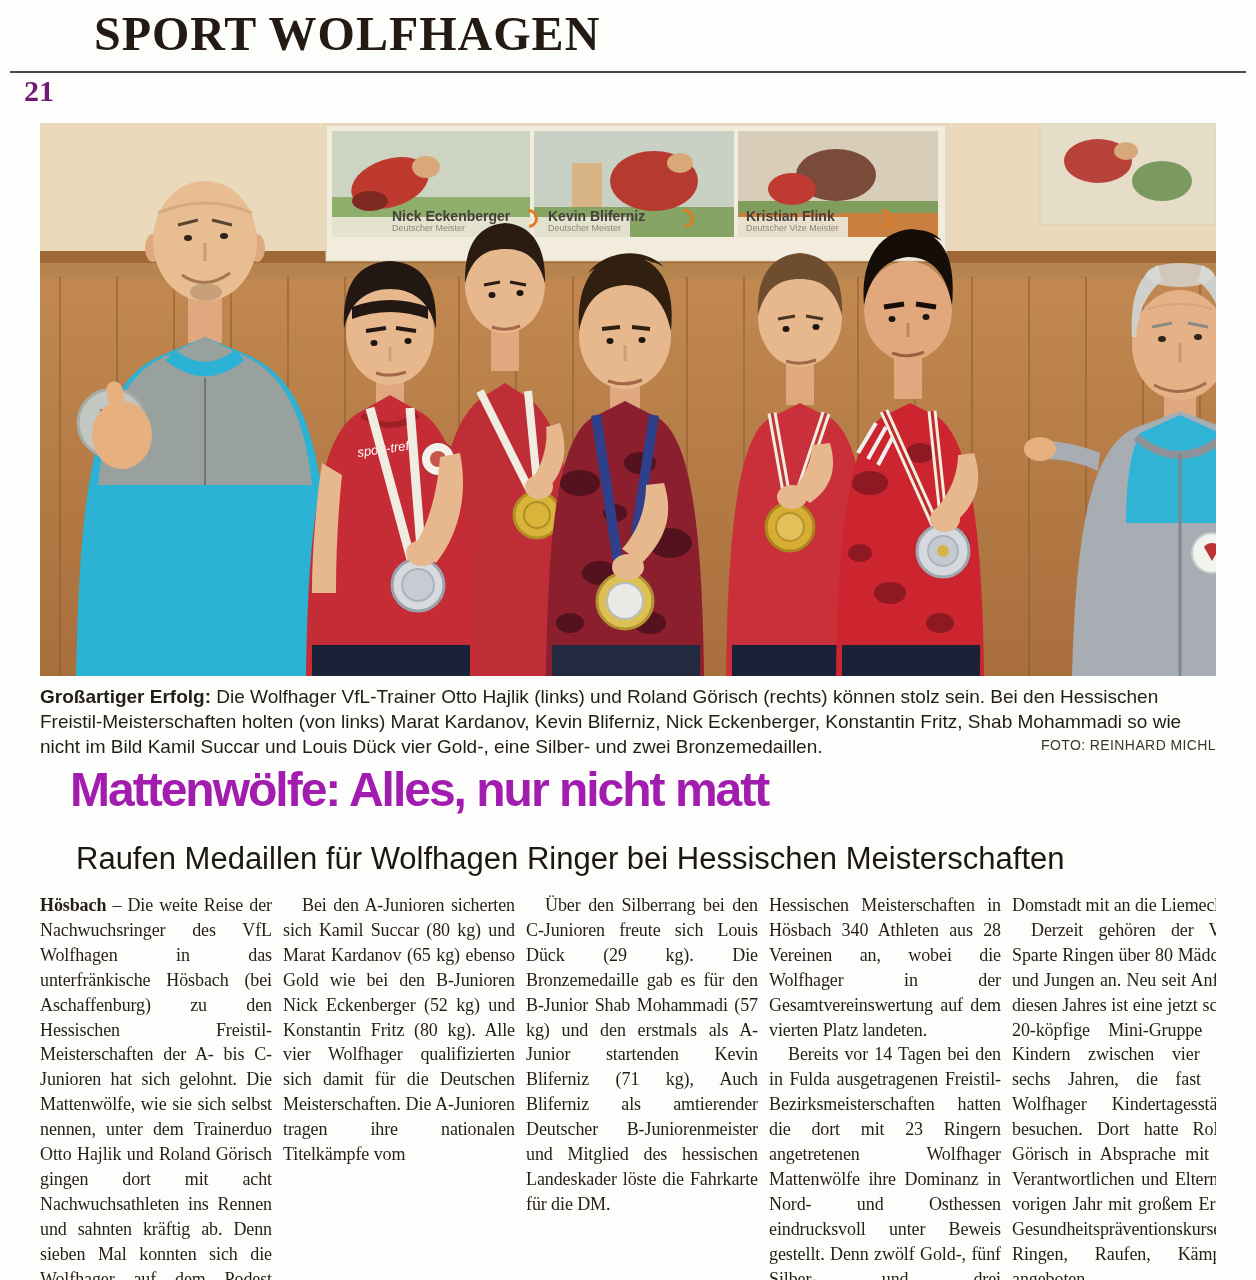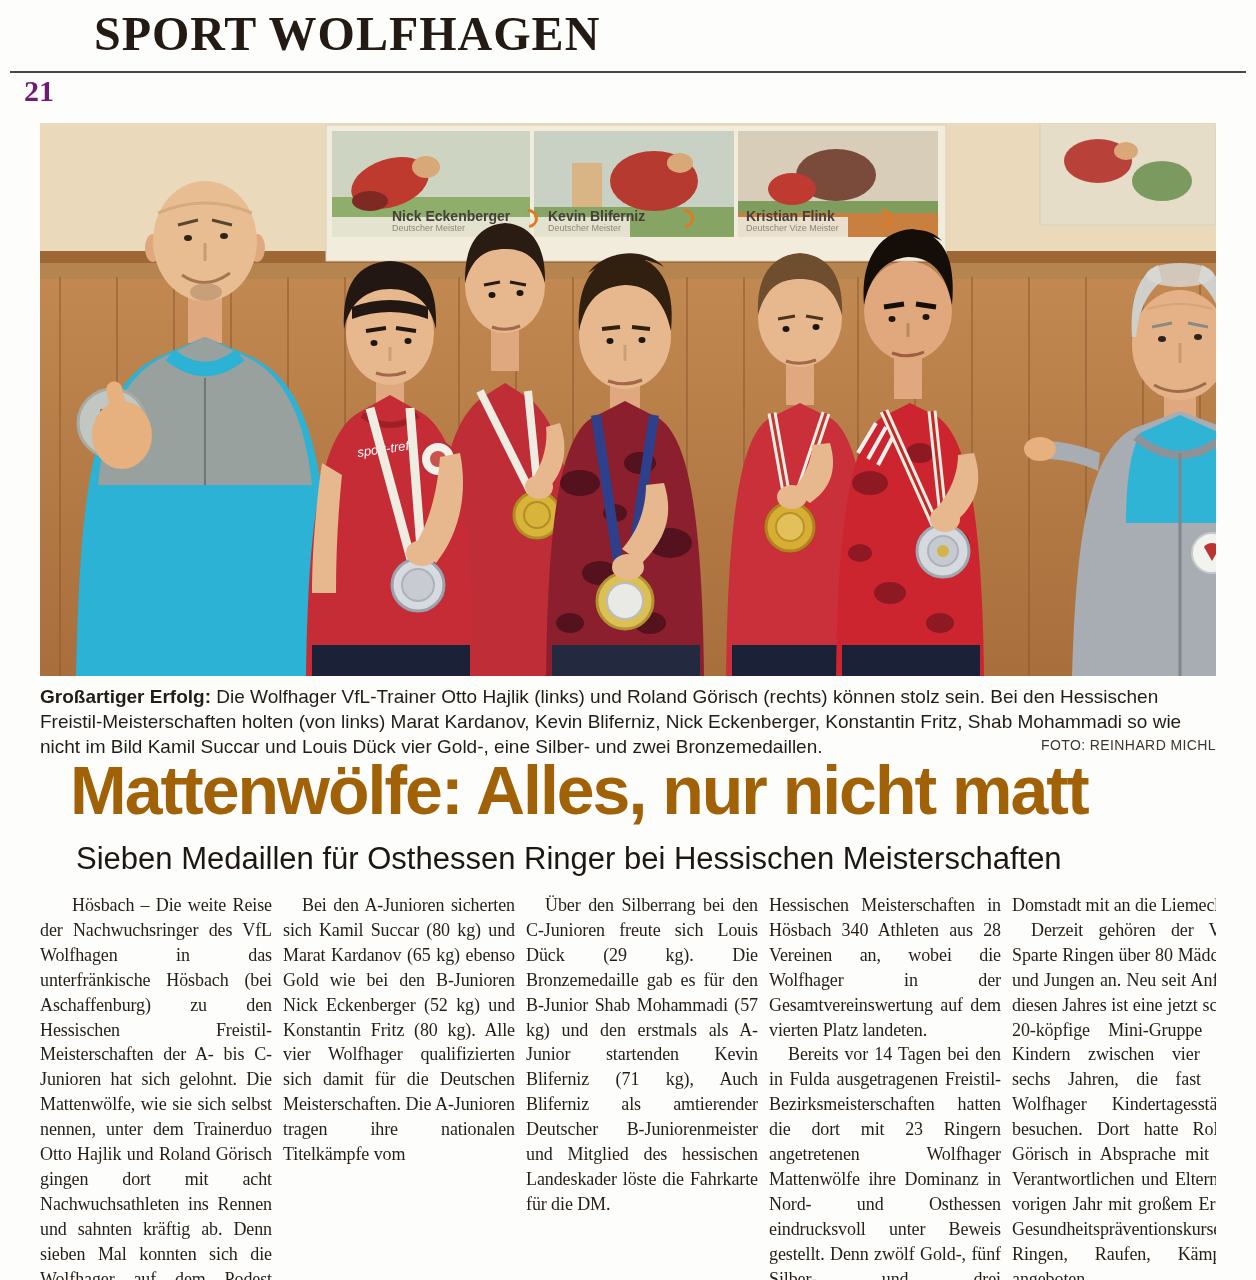--- a/index.html
+++ b/index.html
@@ -23,34 +23,34 @@
                border-left-color:transparent;border-bottom-color:transparent;border-radius:50%;
                transform:rotate(40deg);}
 
   
   .caption{position:absolute;left:40px;top:684px;width:1176px;font-size:19px;line-height:25px;
            color:#221c16;}
   .caption .lead{font-weight:bold;}
   .credit{position:absolute;right:0;bottom:1px;font-size:14px;letter-spacing:.4px;color:#3a352f;}
 
   
-  .headline{position:absolute;left:70px;top:750px;width:1150px;font-size:68px;line-height:80px;
-            font-weight:bold;letter-spacing:-2px;color:#a16207;}
+  .headline{position:absolute;left:70px;top:750px;width:1150px;font-size:48px;line-height:80px;
+            font-weight:bold;letter-spacing:-2px;color:#a21caf;}
   .subheadline{position:absolute;left:76px;top:840px;width:1140px;font-size:31px;line-height:38px;
                color:#1d1712;}
 
   
   .columns{position:absolute;left:40px;top:893px;width:1176px;height:387px;display:flex;gap:11px;
            overflow:hidden;}
   .col{width:232px;flex:0 0 232px;font-family:"Liberation Serif",serif;font-size:18px;
        line-height:24.9px;letter-spacing:-0.1px;color:#241d16;text-align:justify;
        hyphens:auto;-webkit-hyphens:auto;overflow:hidden;}
   .para{margin:0;}
   .para.indent{text-indent:19px;}
-  .dateline{font-weight:normal;margin-left:32px;}
+  .dateline{font-weight:bold;}
   .signoff{position:absolute;right:0;bottom:3px;font-family:"Liberation Sans",sans-serif;
            font-size:13px;color:#4a453e;}
 </style>
 </head>
 <body>
 
 <div class="page">
 
   <div class="page-number">21</div>
   <div class="section-title">SPORT WOLFHAGEN</div>
@@ -280,21 +280,21 @@
       <span class="poster-mark"></span>
     </div>
   </div>
 
   <div class="caption">
     <span class="lead">Großartiger Erfolg:</span><span> Die Wolfhager VfL-Trainer Otto Hajlik (links) und Roland Görisch (rechts) können stolz sein. Bei den Hessischen Freistil-Meisterschaften holten (von links) Marat Kardanov, Kevin Bliferniz, Nick Eckenberger, Konstantin Fritz, Shab Mohammadi so wie nicht im Bild Kamil Succar und Louis Dück vier Gold-, eine Silber- und zwei Bronzemedaillen.</span>
     <span class="credit">FOTO: REINHARD MICHL</span>
   </div>
 
   <div class="headline">Mattenwölfe: Alles, nur nicht matt</div>
-  <div class="subheadline">Sieben Medaillen für Osthessen Ringer bei Hessischen Meisterschaften</div>
+  <div class="subheadline">Raufen Medaillen für Wolfhagen Ringer bei Hessischen Meisterschaften</div>
 
   <div class="columns">
     <div class="col">
       <p class="para"><span class="dateline">Hösbach</span><span> – Die weite Reise der Nachwuchsringer des VfL Wolfhagen in das unterfränkische Hösbach (bei Aschaffenburg) zu den Hessischen Freistil-Meisterschaften der A- bis C-Junioren hat sich gelohnt. Die Mattenwölfe, wie sie sich selbst nennen, unter dem Trainerduo Otto Hajlik und Roland Görisch gingen dort mit acht Nachwuchsathleten ins Rennen und sahnten kräftig ab. Denn sieben Mal konnten sich die Wolfhager auf dem Podest platzieren. Lediglich Sebastian Epereschi hatte Pech, er musste</span></p>
     </div>
     <div class="col">
       <p class="para indent">Bei den A-Junioren sicherten sich Kamil Succar (80 kg) und Marat Kardanov (65 kg) ebenso Gold wie bei den B-Junioren Nick Eckenberger (52 kg) und Konstantin Fritz (80 kg). Alle vier Wolfhager qualifizierten sich damit für die Deutschen Meisterschaften. Die A-Junioren tragen ihre nationalen Titelkämpfe vom</p>
     </div>
     <div class="col">
       <p class="para indent">Über den Silberrang bei den C-Junioren freute sich Louis Dück (29 kg). Die Bronzemedaille gab es für den B-Junior Shab Mohammadi (57 kg) und den erstmals als A-Junior startenden Kevin Bliferniz (71 kg), Auch Bliferniz als amtierender Deutscher B-Juniorenmeister und Mitglied des hessischen Landeskader löste die Fahrkarte für die DM.</p>

